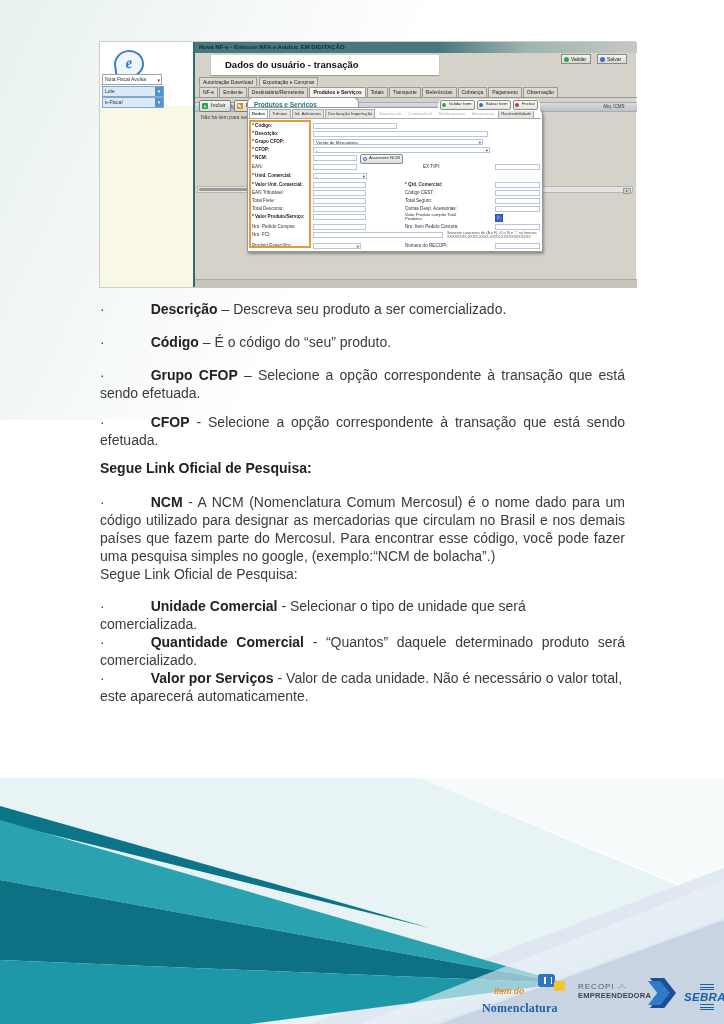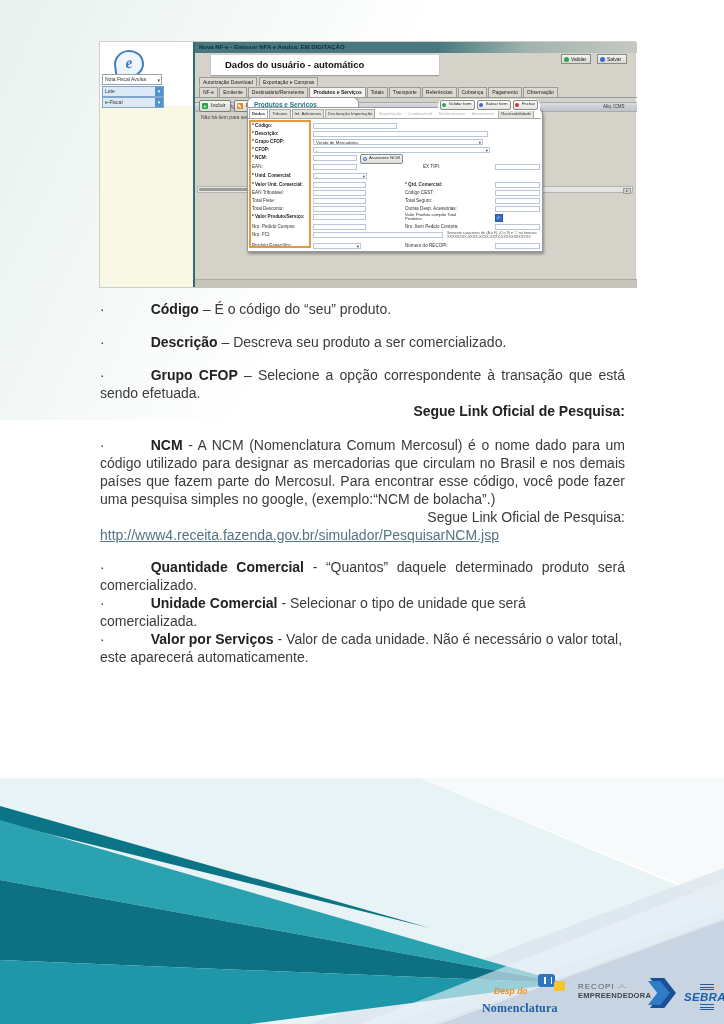--- a/index.html
+++ b/index.html
@@ -103,21 +103,21 @@
   .fnote{position:absolute;left:200px;top:0;width:93px;font-size:3.7px;line-height:4.2px;color:#555;}
   .wraplbl{position:absolute;left:158px;top:0;width:62px;font-size:4.2px;line-height:4.4px;white-space:normal;}
 
   
   .doc{position:absolute;left:100px;top:300px;width:525px;color:#3b3b3b;font-size:14px;line-height:18px;}
   .bullet{margin:0 0 15px 0;}
   .bullet.tight{margin:0;}
   .bullet.just{text-align:justify;}
   .bullet .sp{display:inline-block;width:46px;}
   .bullet b{color:#222;}
-  .lk-title{font-weight:bold;color:#222;margin:0;text-align:right;}
+  .lk-title{font-weight:bold;color:#222;margin:0;}
   .lk-title.plain{font-weight:normal;color:#3b3b3b;}
   a.lk{color:#527387;text-decoration:underline;word-break:break-all;}
   .gap16{height:16px;} .gap14{height:14px;}
 
   
   .deco{position:absolute;left:0;top:0;width:724px;height:1024px;pointer-events:none;}
   .poly{position:absolute;left:0;top:0;width:724px;height:1024px;}
   .d-tint{background:#e7f3f4;clip-path:polygon(0 778px,420px 778px,724px 905px,724px 1024px,0 1024px);}
   .d-white{background:#f6fafb;clip-path:polygon(420px 778px,724px 778px,724px 902px);}
   .d-gray1{background:#c9d4e2;clip-path:polygon(724px 912px,724px 1024px,388px 1024px);}
@@ -171,21 +171,21 @@
         <span class="arrbox">▾</span>
       </div>
       <div class="side-sel blue" style="top:55px;width:58px;">
         <span>e-Fiscal</span>
         <span class="arrbox">▾</span>
       </div>
     </div>
 
     <div class="main">
       <div class="titlebar">Nova NF-e - Emissor NFA e Avulsa: EM DIGITAÇÃO</div>
-      <div class="overlay-box">Dados do usuário - automático</div>
+      <div class="overlay-box">Dados do usuário - transação</div>
 
       <div class="win-btn" style="right:44px;width:30px;">
         <span class="dot dot-green"></span>
         <span>Validar</span>
       </div>
       <div class="win-btn" style="right:8px;width:30px;">
         <span class="dot dot-blue"></span>
         <span>Salvar</span>
       </div>
 
@@ -361,57 +361,57 @@
         <span class="fsel" style="left:66px;width:48px;">
           <span class="arr">▾</span>
         </span>
         <span class="frlbl">Número do RECOPI:</span>
         <span class="finput" style="left:248px;width:45px;"></span>
       </div>
     </div>
   </div>
 
   <div class="doc">
+    <p class="bullet"><span>·</span><span class="sp"></span><b>Descrição</b> <span>–</span> <span>Descreva seu produto a ser comercializado.</span></p>
+
     <p class="bullet"><span>·</span><span class="sp"></span><b>Código</b> <span>–</span> <span>É o código do “seu” produto.</span></p>
 
-    <p class="bullet"><span>·</span><span class="sp"></span><b>Descrição</b> <span>–</span> <span>Descreva seu produto a ser comercializado.</span></p>
-
-    <p class="bullet just" style="margin-bottom:0;"><span>·</span><span class="sp"></span><b>Grupo CFOP</b> <span>–</span> <span>Selecione a opção correspondente à transação que está sendo efetuada.</span></p>
-
+    <p class="bullet just" style="margin-bottom:11px;"><span>·</span><span class="sp"></span><b>Grupo CFOP</b> <span>–</span> <span>Selecione a opção correspondente à transação que está sendo efetuada.</span></p>
+
+    <p class="bullet just" style="margin-bottom:10px;"><span>·</span><span class="sp"></span><b>CFOP</b> <span>-</span> <span>Selecione a opção correspondente à transação que está sendo efetuada.</span></p>
 
     <p class="lk-title">Segue Link Oficial de Pesquisa:</p>
     <div class="gap16"></div>
 
     <p class="bullet just" style="margin-bottom:0;"><span>·</span><span class="sp"></span><b>NCM</b> <span>-</span> <span>A NCM (Nomenclatura Comum Mercosul) é o nome dado para um código utilizado para designar as mercadorias que circulam no Brasil e nos demais países que fazem parte do Mercosul. Para encontrar esse código, você pode fazer uma pesquisa simples no google, (exemplo:“NCM de bolacha”.)</span></p>
     <p class="lk-title plain">Segue Link Oficial de Pesquisa:</p>
-    <a class="lk" href="#">http://www4.receita.fazenda.gov.br/simulador/PesquisarNCM.jsp</a>
     <div class="gap14"></div>
 
+    <p class="bullet tight"><span>·</span><span class="sp"></span><b>Unidade Comercial</b> <span>-</span> <span>Selecionar o tipo de unidade que será comercializada.</span></p>
     <p class="bullet tight just"><span>·</span><span class="sp"></span><b>Quantidade Comercial</b> <span>-</span> <span>“Quantos” daquele determinado produto será comercializado.</span></p>
-    <p class="bullet tight"><span>·</span><span class="sp"></span><b>Unidade Comercial</b> <span>-</span> <span>Selecionar o tipo de unidade que será comercializada.</span></p>
     <p class="bullet tight"><span>·</span><span class="sp"></span><b>Valor por Serviços</b> <span>-</span> <span>Valor de cada unidade. Não é necessário o valor total, este aparecerá automaticamente.</span></p>
   </div>
 
   <div class="deco">
     <div class="poly d-tint"></div>
     <div class="poly d-white"></div>
     <div class="poly d-gray1"></div>
     <div class="poly d-gray2"></div>
     <div class="poly d-sliver"></div>
     <div class="poly d-tealA"></div>
     <div class="poly d-tealB"></div>
     <div class="poly d-tealC"></div>
     <div class="poly d-stripe"></div>
   </div>
 
   <div class="logos">
     <div class="sala">
       <span class="bub-blue"></span>
       <span class="bub-yellow"></span>
-      <span class="sala-top">Desp do</span>
+      <span class="sala-top">Item do</span>
       <span class="sala-bot">Nomenclatura</span>
     </div>
     <div class="cidade">
       <div class="cid1"><span>RECOPI</span> <span class="cid-squig">ـ≈ـ</span></div>
       <div class="cid2">EMPREENDEDORA</div>
     </div>
     <div class="cid-arrow"></div>
     <div class="cid-arrow-in"></div>
     <div class="sebrae">
       <div class="seb-bars"></div>

